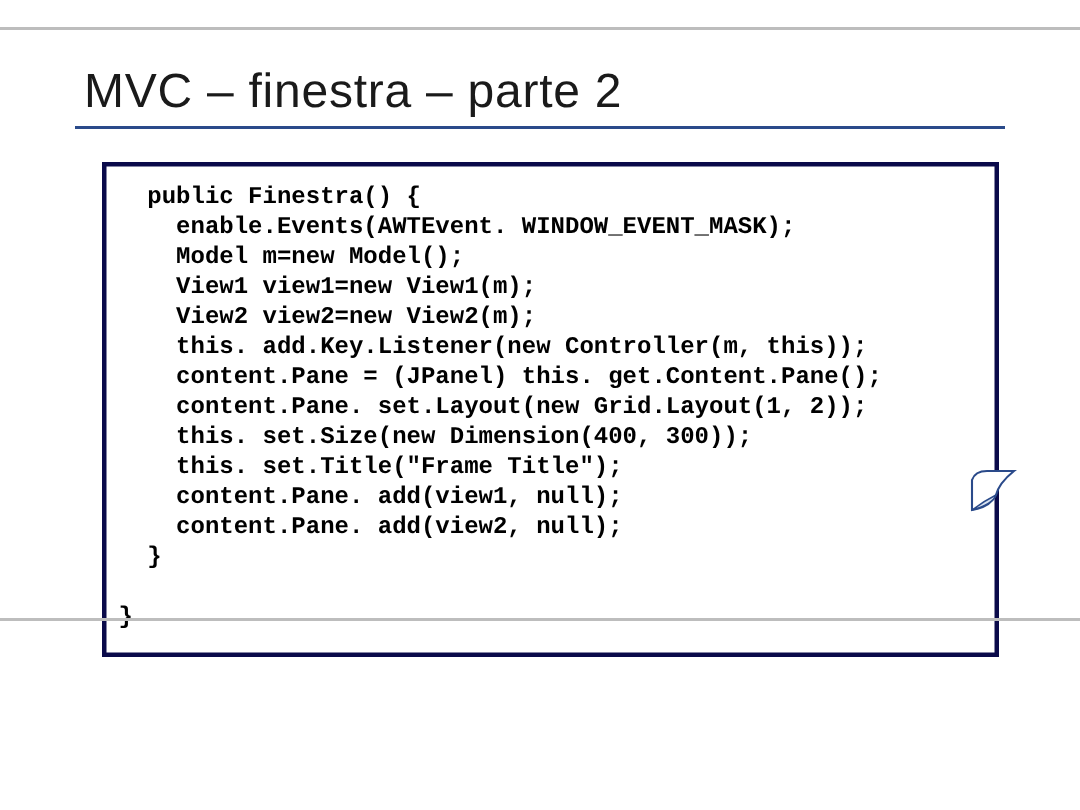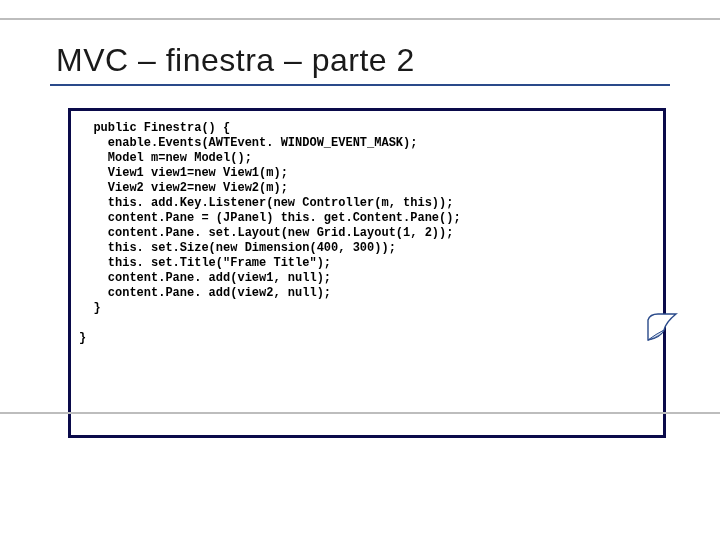--- a/index.html
+++ b/index.html
@@ -49,21 +49,21 @@
     width: 598px;
     height: 330px;
     border: 3px solid #0a0a4a;
     background: #ffffff;
     box-sizing: border-box;
     padding: 10px 8px 10px 8px;
   }
   .code-box pre {
     margin: 0;
     font-family: "Courier New", Courier, monospace;
-    font-size: 12px;
+    font-size: 16px;
     line-height: 1.25;
     color: #000000;
     font-weight: bold;
     white-space: pre;
   }
   .tear {
     position: absolute;
     right: 40px;
     bottom: 94px;
     width: 34px;

